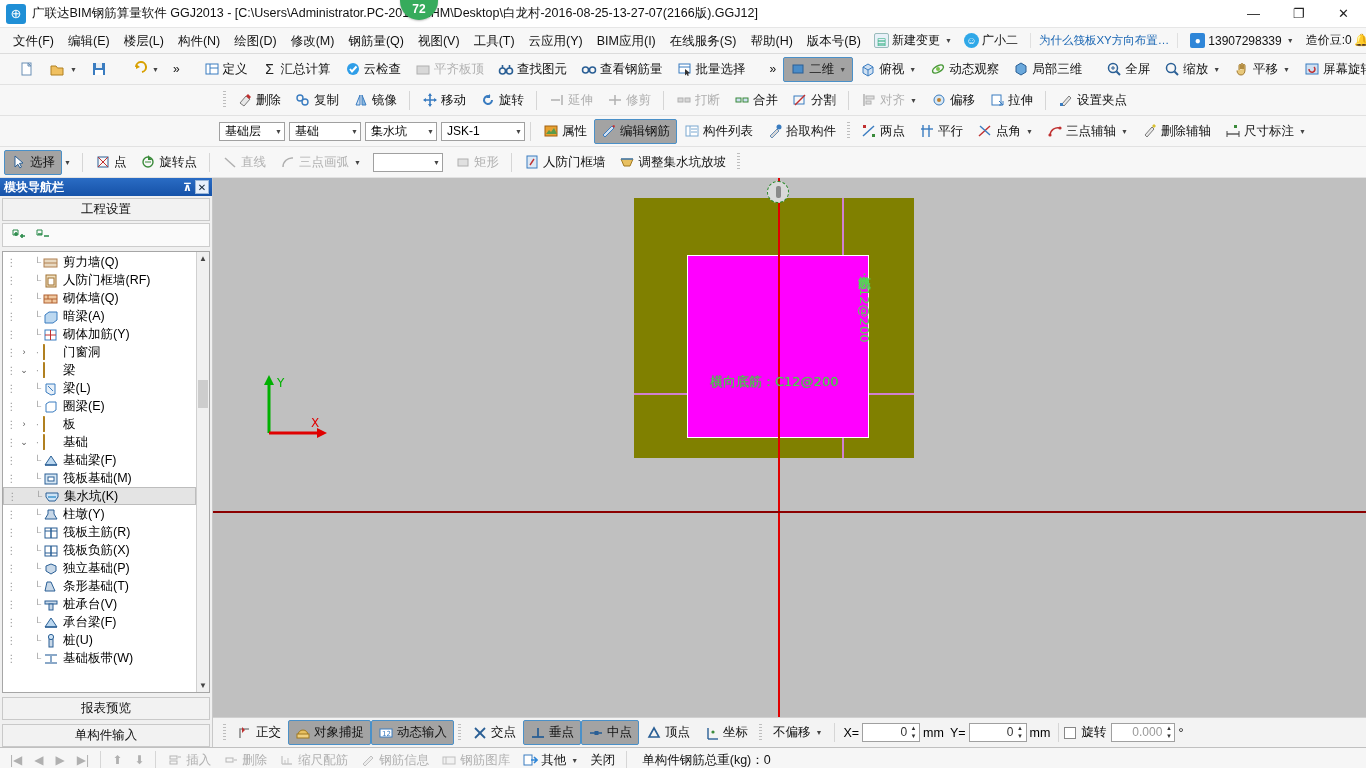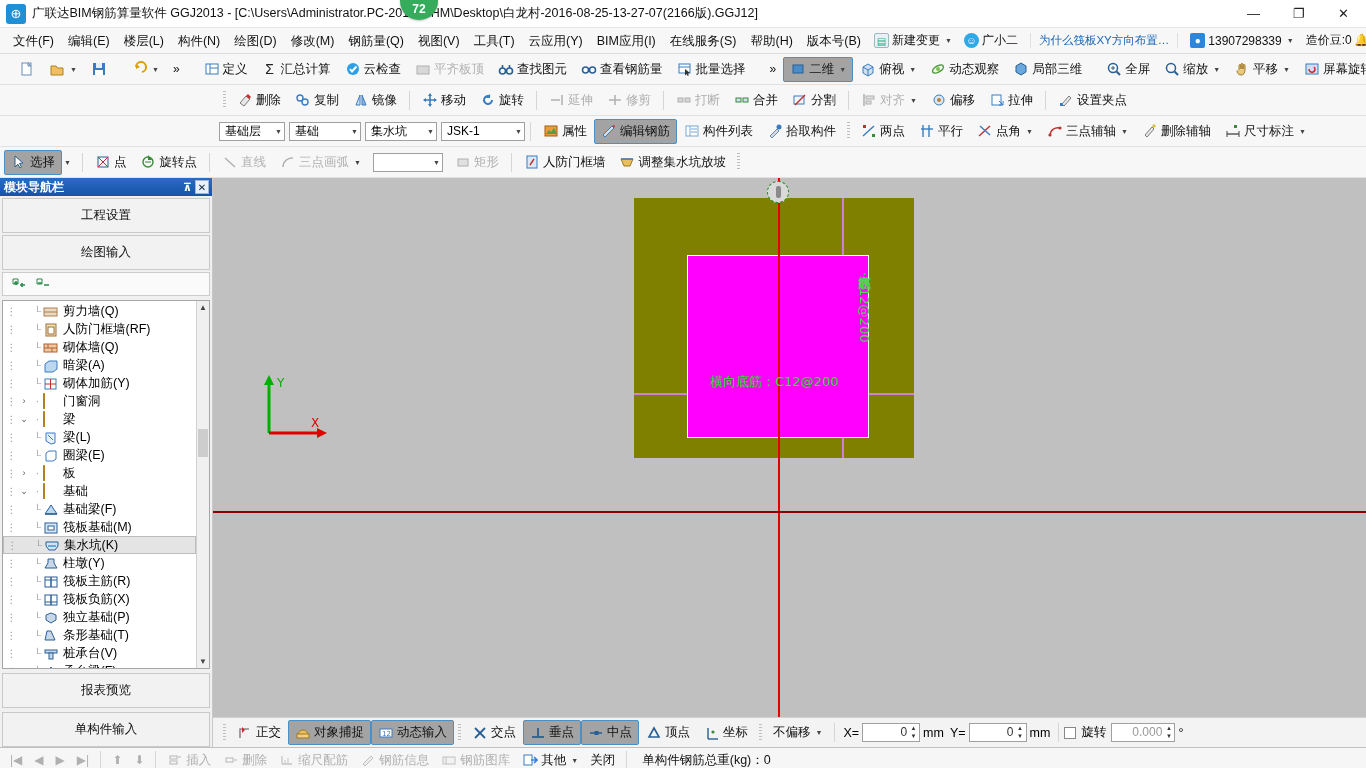--- a/index.html
+++ b/index.html
@@ -66,21 +66,21 @@
                display:flex; flex-direction:column; }
   .lp-caption {
     height:18px; background:linear-gradient(to bottom,#2a6cc4,#1652a8);
     color:#fff; font-size:12px; display:flex; align-items:center;
     padding-left:4px; font-weight:bold;
   }
   .lp-cap-btns { margin-left:auto; display:flex; gap:3px; padding-right:3px; align-items:center; }
   .cap-btn { width:14px; height:14px; background:#e8f0fb; color:#123; font-size:10px;
              line-height:13px; text-align:center; border:1px solid #9bb8da; }
   .cap-pin { color:#fff; font-size:11px; }
-  .lp-btn { height:35px; background:#f2f2f2; border:1px solid #c9c9c9; margin:2px 2px 0 2px;
+  .lp-btn { height:23px; background:#f2f2f2; border:1px solid #c9c9c9; margin:2px 2px 0 2px;
             display:flex; align-items:center; justify-content:center; font-size:12.5px; color:#111; }
   .lp-toolrow { height:24px; margin:2px; background:#fafafa; border:1px solid #ccc;
                 display:flex; align-items:center; gap:8px; padding-left:8px; }
   .tree {
     flex:1; margin:2px; background:#fff; border:1px solid #a6a6a6;
     overflow:hidden; position:relative;
   }
   .tree-inner { position:absolute; inset:0 13px 0 0; overflow:hidden; padding-top:1px; }
   .node { height:18px; display:flex; align-items:center; font-size:12.5px;
           color:#000; white-space:nowrap; padding-left:2px; }
@@ -620,21 +620,20 @@
 
     <div class="leftpanel">
       <div class="lp-caption">
         <span>模块导航栏</span>
         <div class="lp-cap-btns">
           <span class="cap-pin">⊼</span>
           <span class="cap-btn">✕</span>
         </div>
       </div>
       <div class="lp-btn">工程设置</div>
-      <div class="lp-btn">绘图输入</div>
       <div class="lp-toolrow">
         <span class="ic"><svg width="16" height="16">
               <path d="M3 7h4M5 5v4M9 9h5M11 7v4" stroke="#2a8a4a" stroke-width="1.6"></path>
               <path d="M2 3h5v5H2z" fill="none" stroke="#2a8a4a"></path>
             </svg></span>
         <span class="ic"><svg width="16" height="16">
               <path d="M3 7h4M9 9h5" stroke="#2a8a4a" stroke-width="1.6"></path>
               <path d="M2 3h5v5H2z" fill="none" stroke="#2a8a4a"></path>
             </svg></span>
       </div>

